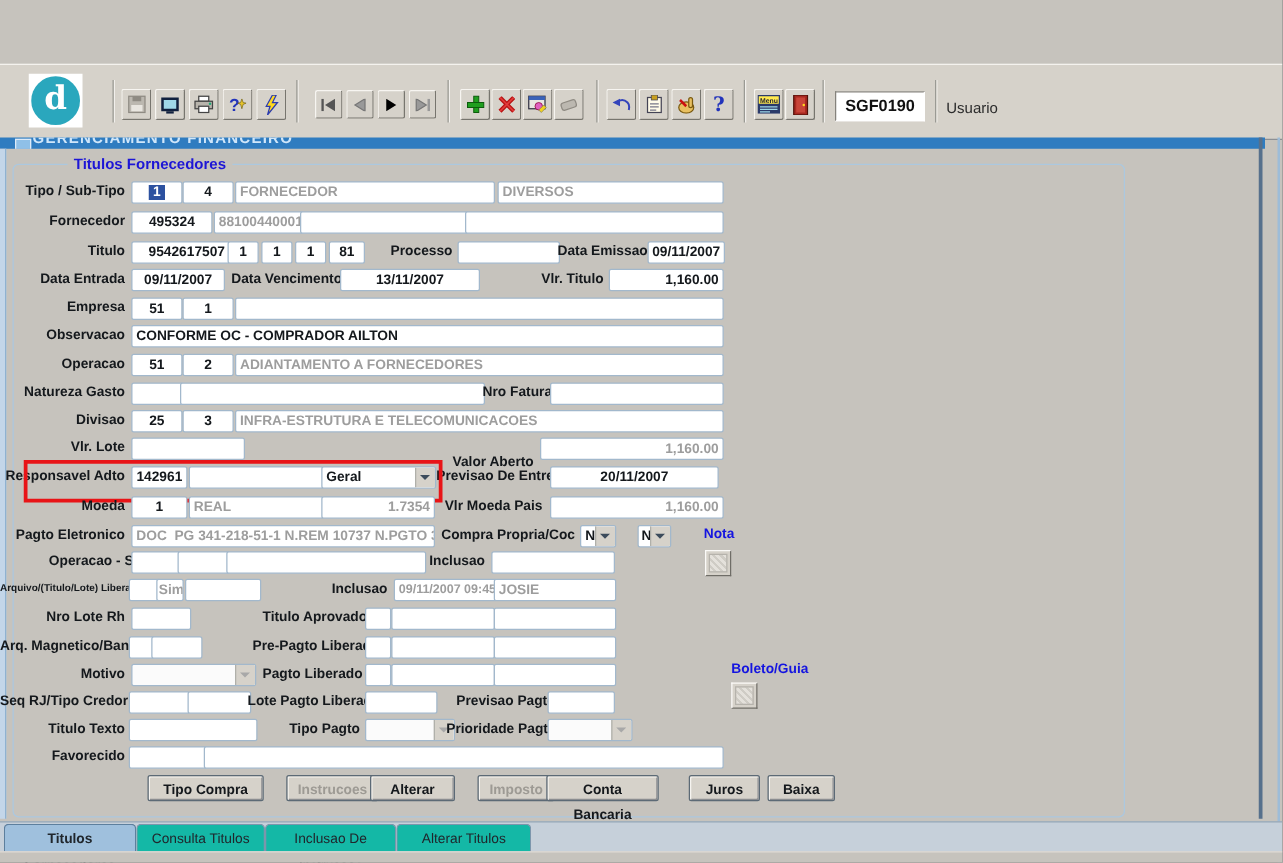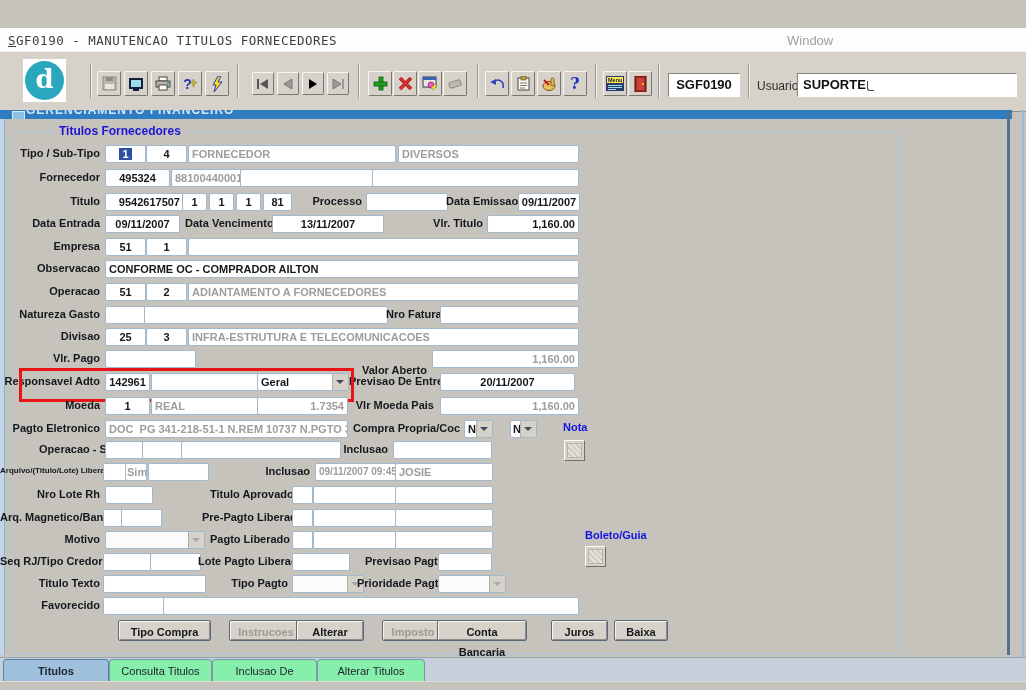--- a/index.html
+++ b/index.html
@@ -78,37 +78,33 @@
 
   
   .abtn{position:absolute;top:620px;height:21px;background:#d6d2ca;border:1px solid #5c6a76;border-radius:2px;
     box-shadow:inset 1px 1px 0 #f6f4f0, inset -1px -1px 0 #8b8d90;
     font-size:11px;font-weight:bold;color:#14181c;text-align:center;line-height:20px;}
   .abtn.dis{color:#9d9a94;margin-left:13px;}
 
   
   .tabstrip{left:0;top:657px;width:1026px;height:24px;background:#c6d0da;border-top:1px solid #93a5b5;}
   .tab{position:absolute;top:1px;height:22px;border:1px solid #7c96ac;border-bottom:none;
-    border-radius:4px 4px 0 0;background:#86efac;font-size:11px;color:#20262c;
+    border-radius:4px 4px 0 0;background:#14b8a6;font-size:11px;color:#20262c;
     text-align:center;line-height:22px;}
   .tab.active{background:#9fc0dd;font-weight:bold;border-color:#5d7f9d;}
   .bottombar{left:0;top:681px;width:1026px;height:9px;background:#c6c3bd;border-top:1px solid #dfdcd6;}
 
   svg{display:block;}
 </style>
 </head>
 <body>
 
 <div class="screen">
 
 
-  <div class="abs menubar">
-    <span class="menu-form">SGF0190 - MANUTENCAO TITULOS FORNECEDORES</span>
-    <span class="menu-window">Window</span>
-  </div>
 
   <div class="abs toolbar">
     <div class="logo">
         <div class="ball">d</div>
       </div>
     <div class="tsep" style="left:90px"></div>
 
     <button class="tbtn" style="left:97px" title="">
       <svg width="15" height="15">
           <rect x="1" y="1" width="13" height="13" fill="#bcb8b0" stroke="#8f8b83"></rect>
@@ -233,21 +229,20 @@
           <rect x="1" y="0" width="11" height="16" fill="#a82820" stroke="#501008"></rect>
           <rect x="3" y="2" width="7" height="12" fill="#c84438"></rect>
           <circle cx="9" cy="8" r="1" fill="#ffd81e"></circle>
         </svg>
     </button>
 
     <div class="tsep" style="left:658px"></div>
     <div class="codefld">SGF0190</div>
     <div class="tsep" style="left:748px"></div>
     <span class="usr-lbl">Usuario</span>
-    <div class="usrfld"><span>SUPORTE</span><span class="caret"></span></div>
   </div>
 
   <div class="abs banner">
     <span class="bicon"></span>
     <span class="btxt">GERENCIAMENTO FINANCEIRO</span>
   </div>
   <div class="abs frameL"></div>
   <div class="abs frameR"></div>
   <div class="abs frameR2"></div>
 
@@ -301,21 +296,21 @@
   <div class="fld" style="left:105px;top:306px;width:34px"></div>
   <div class="fld" style="left:144px;top:306px;width:236px"></div>
   <div class="lbl" style="left:386px;top:305px;width:50px">Nro Fatura</div>
   <div class="fld" style="left:440px;top:306px;width:131px"></div>
 
   <div class="lbl" style="left:0;top:327px;width:100px">Divisao</div>
   <div class="fld ctr" style="left:105px;top:328px;width:37px">25</div>
   <div class="fld ctr" style="left:146px;top:328px;width:37px">3</div>
   <div class="fld ro" style="left:188px;top:328px;width:383px">INFRA-ESTRUTURA E TELECOMUNICACOES</div>
 
-  <div class="lbl" style="left:0;top:349px;width:100px">Vlr. Pago</div>
+  <div class="lbl" style="left:0;top:349px;width:100px">Vlr. Lote</div>
   <div class="fld" style="left:105px;top:350px;width:83px"></div>
   <div class="lbl" style="left:350px;top:361px;width:77px">Valor Aberto</div>
   <div class="fld num ro" style="left:432px;top:350px;width:139px">1,160.00</div>
 
   <div class="lbl" style="left:0;top:372px;width:100px">Responsavel Adto</div>
   <div class="fld ctr" style="left:105px;top:373px;width:41px">142961</div>
   <div class="fld" style="left:151px;top:373px;width:100px"></div>
   <div class="fld dd" style="left:257px;top:373px;width:70px"><span>Geral</span><i class="dda"></i></div>
   <div class="lbl" style="left:349px;top:372px;width:85px">Previsao De Entrega</div>
   <div class="fld ctr" style="left:440px;top:373px;width:131px">20/11/2007</div>

